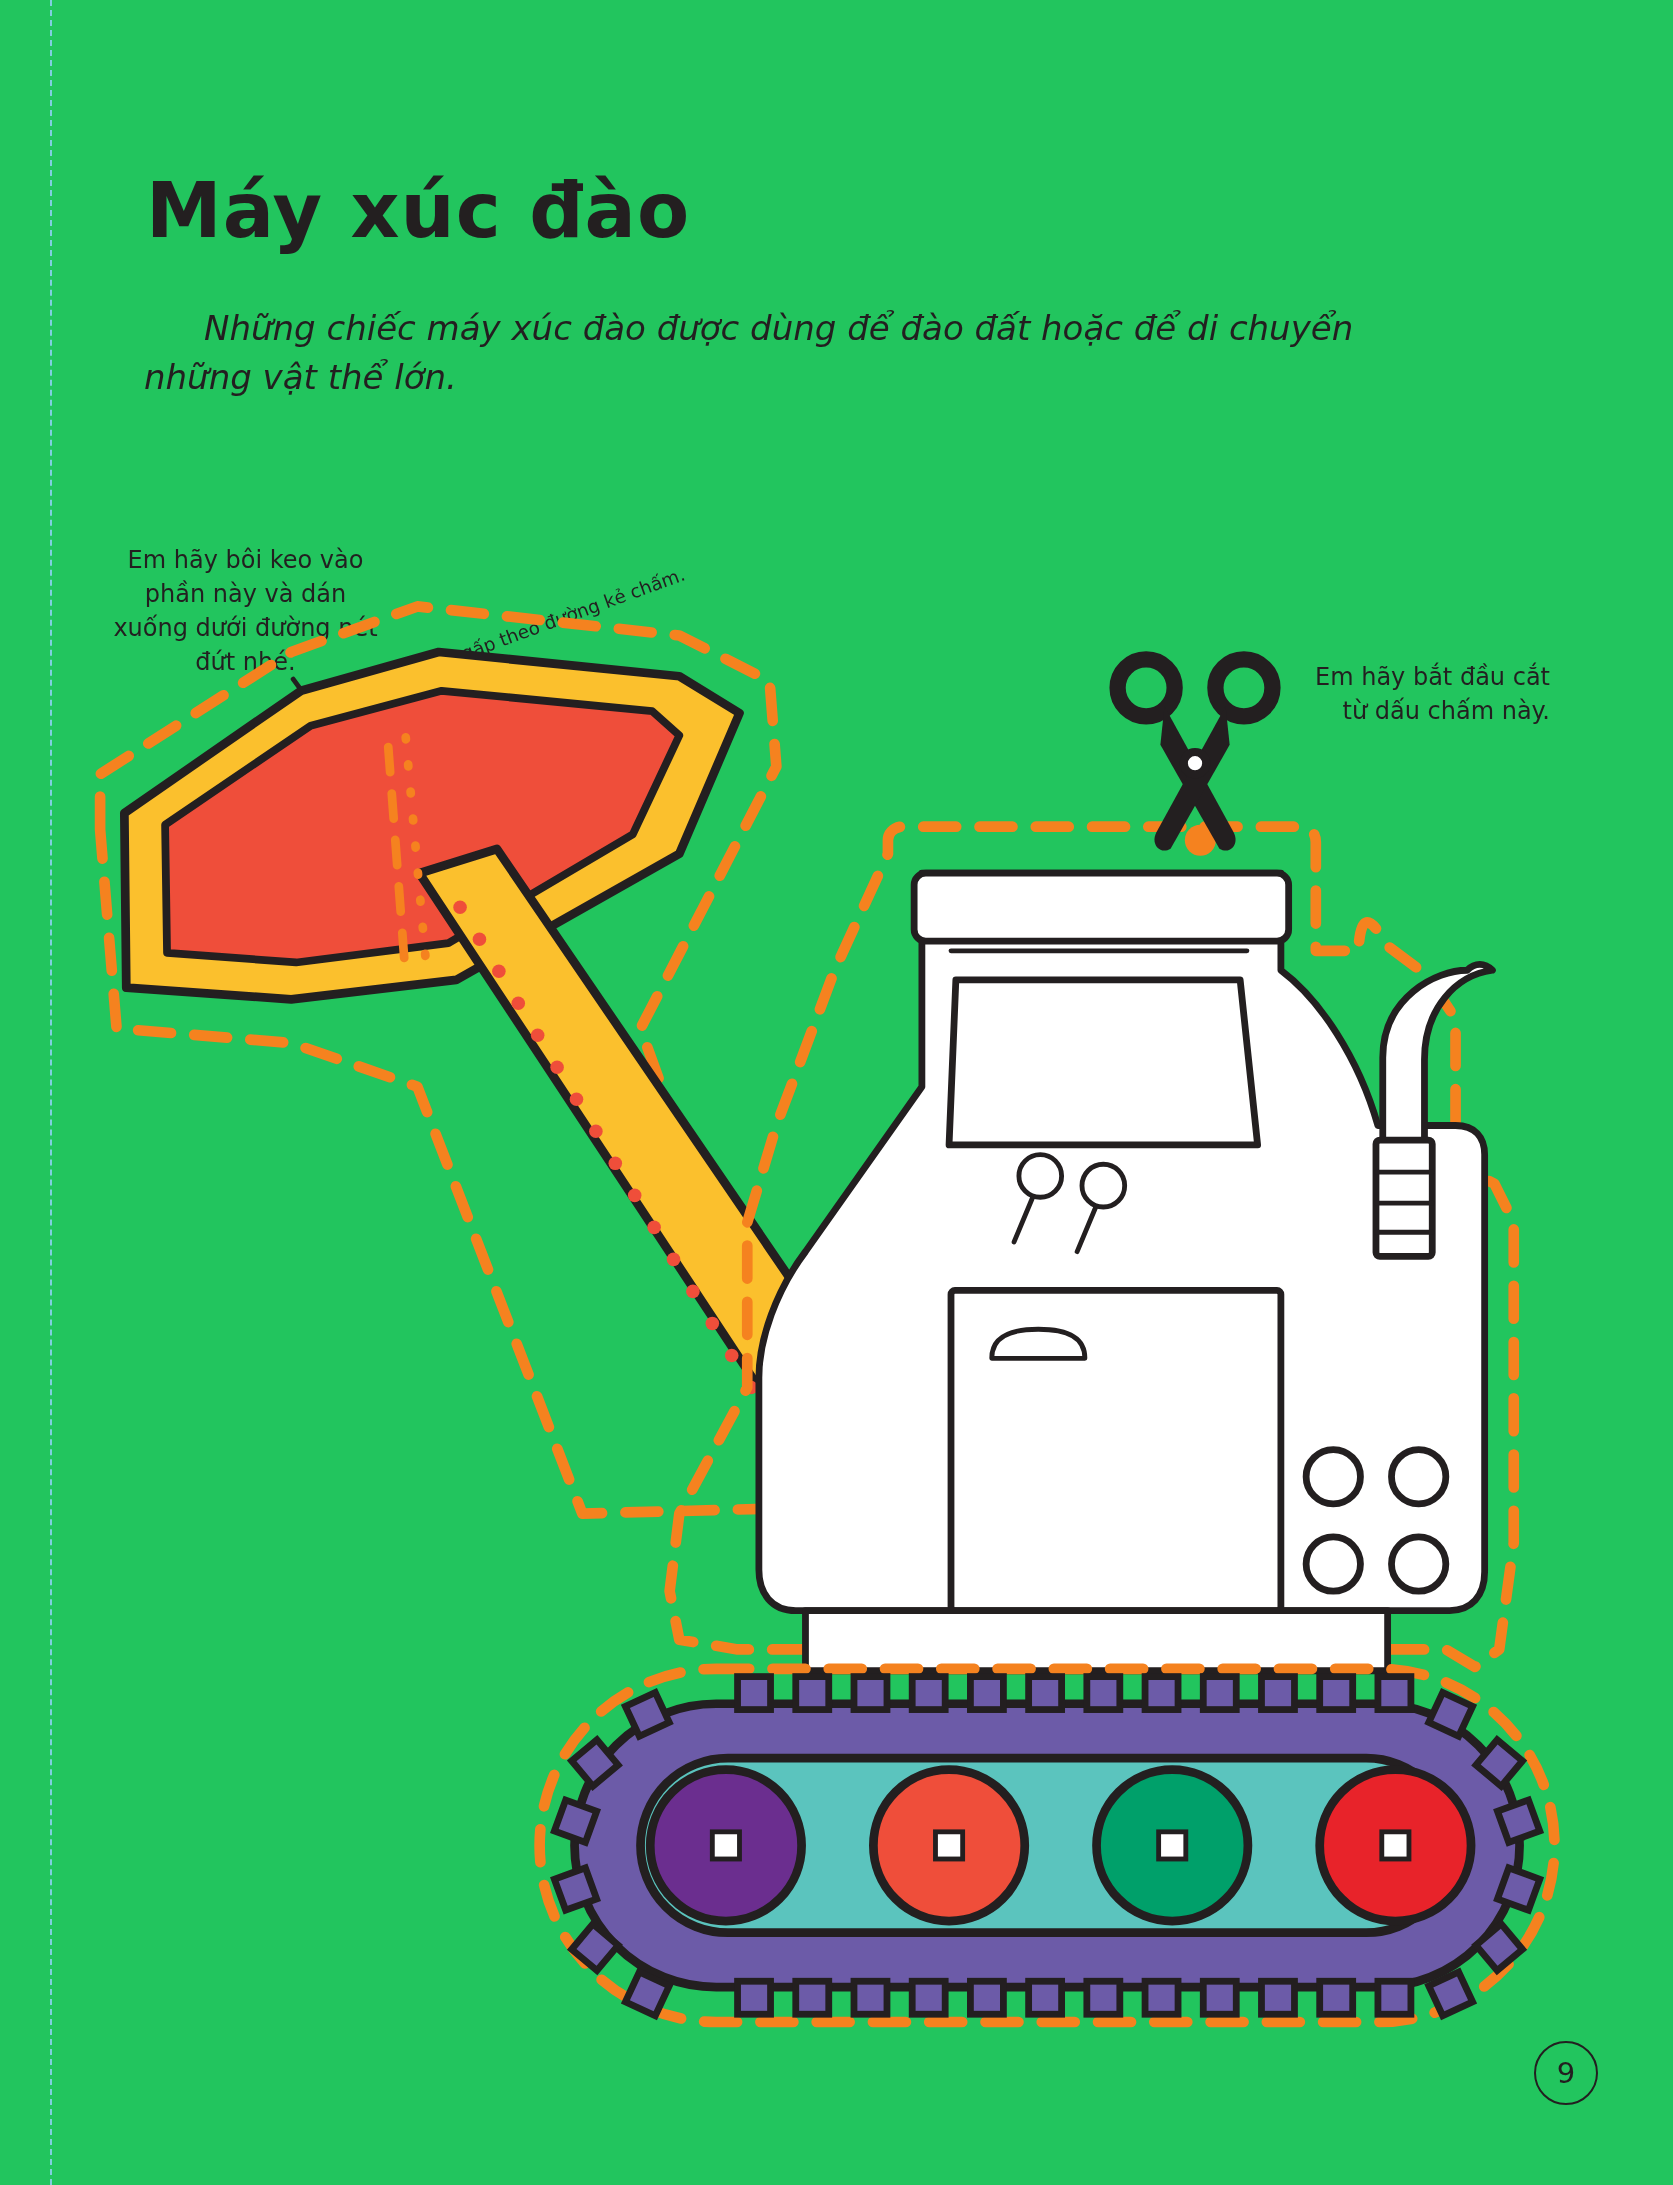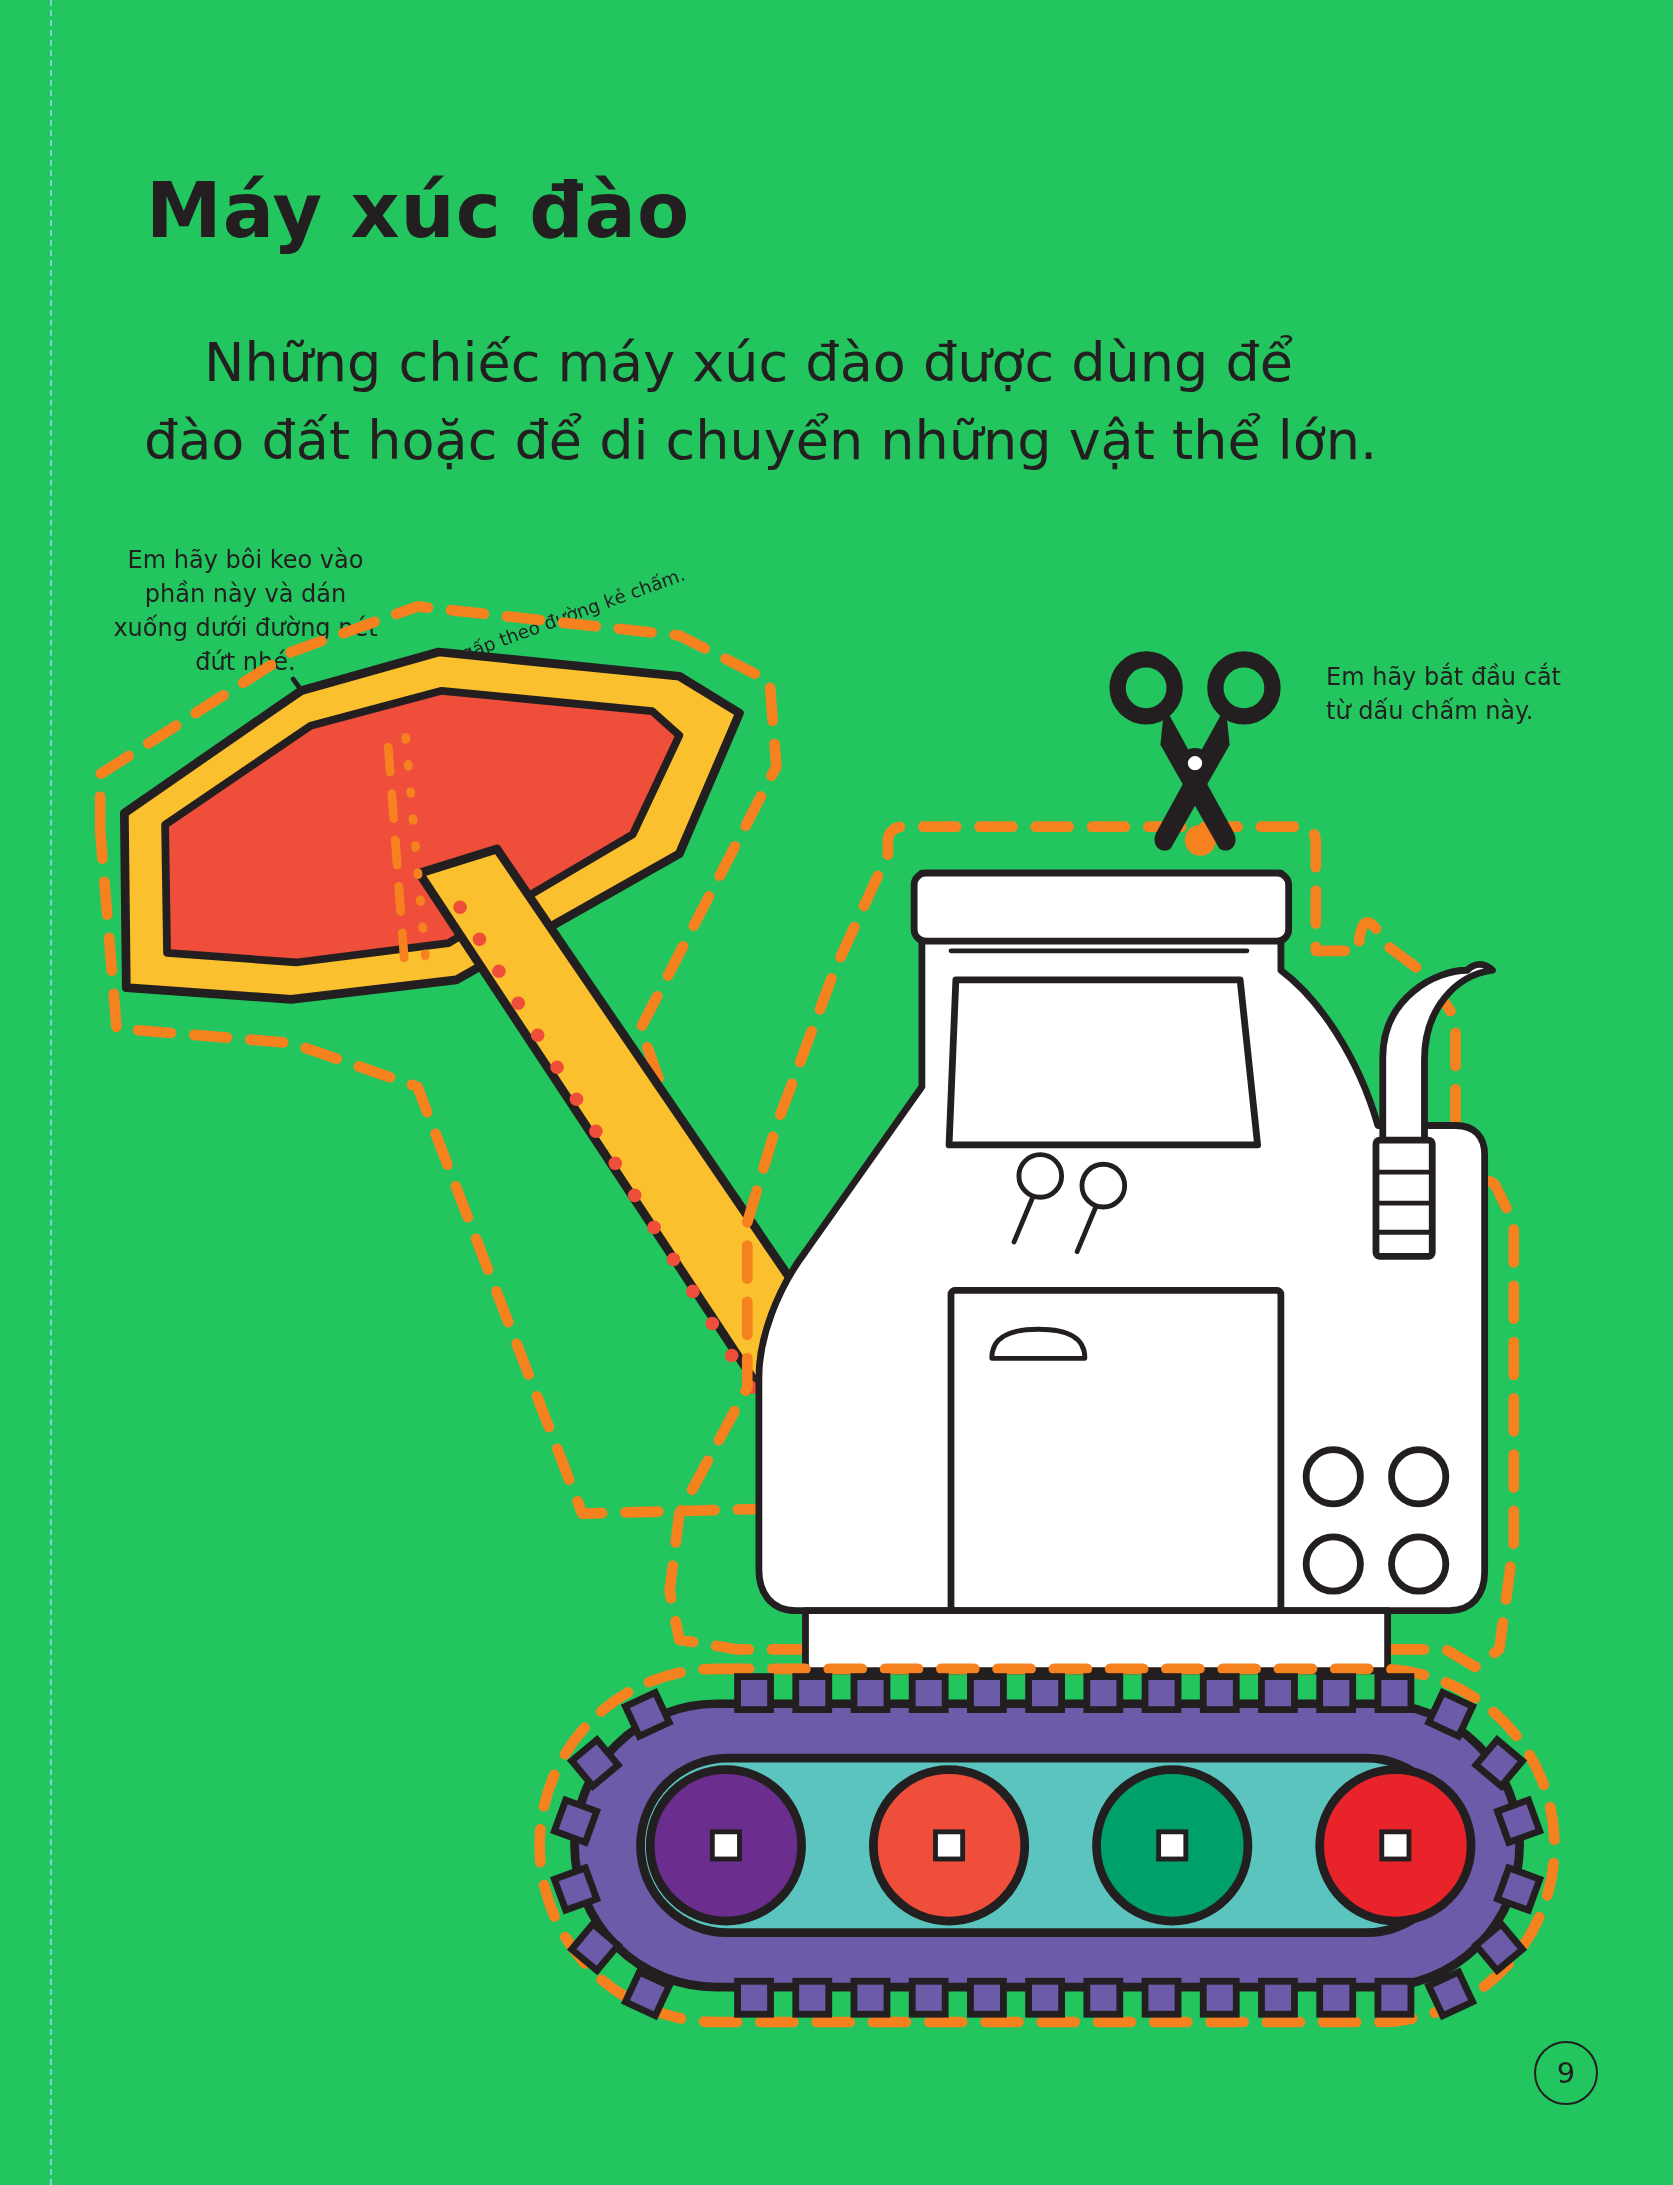--- a/index.html
+++ b/index.html
@@ -42,35 +42,36 @@
     font-weight: bold;
     color: #231f20;
     letter-spacing: 1px;
     white-space: nowrap;
   }
   #intro {
     position: absolute;
     left: 144px;
     top: 270px;
     width: 1252px;
-    font-size: 54px;
+    font-size: 34px;
     line-height: 1.45;
     color: #231f20;
+    font-style: italic;
   }
   #intro .indent { display: inline-block; width: 60px; }
 
   .note {
     position: absolute;
     font-size: 24px;
     line-height: 1.42;
     color: #231f20;
     text-align: center;
   }
   #note-glue { left: 105px; top: 543px; width: 281px; }
-  #note-cut  { left: 1298px; top: 660px; width: 252px; text-align: left; margin-left: 28px; }
+  #note-cut  { left: 1298px; top: 660px; width: 252px; text-align: right; }
 
   #note-fold {
     position: absolute;
     left: 388px;
     top: 670px;
     width: 243px;
     font-size: 18.4px;
     color: #231f20;
     transform: rotate(-20deg);
     transform-origin: left top;

